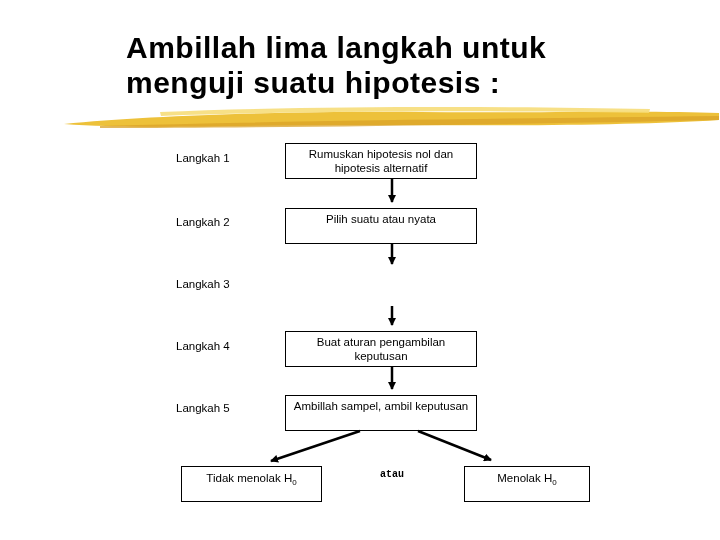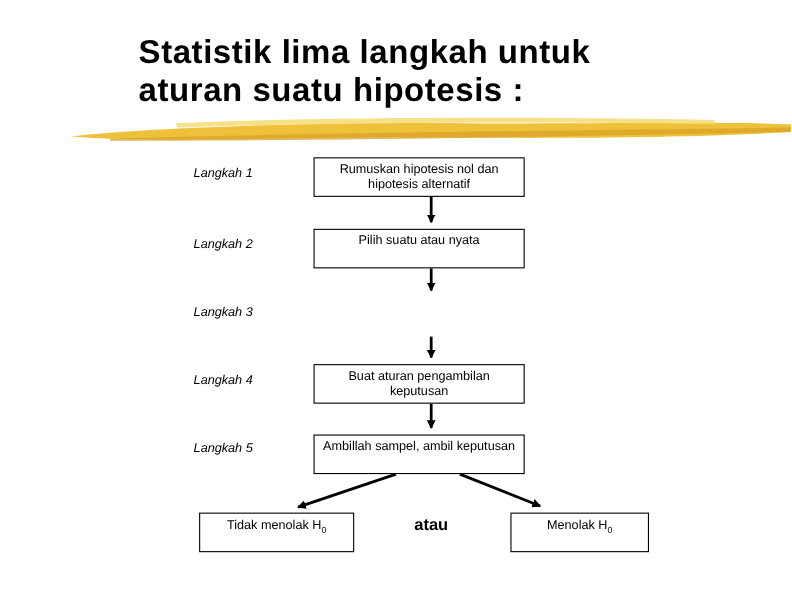--- a/index.html
+++ b/index.html
@@ -23,21 +23,20 @@
   }
   .hl-svg{position:absolute;left:0;top:98px;}
   .step-label{
     position:absolute;
     left:176px;
     width:90px;
     font-size:11.5px;
     line-height:13px;
     color:#000;
     white-space:nowrap;
-    font-style:italic;
   }
   .flow-box{
     position:absolute;
     left:285px;
     width:192px;
     height:36px;
     background:#fff;
     border:1px solid #000;
     box-sizing:border-box;
     font-size:11.5px;
@@ -58,33 +57,34 @@
     padding-top:5px;
   }
   .outcome-box sub{font-size:8px;}
   .outcome-left{left:181px;width:141px;text-align:center;}
   .outcome-right{left:464px;width:126px;}
   .atau{
     position:absolute;
     left:371px;top:469px;
     width:42px;
     text-align:center;
-    font-size:15px;
+    font-size:10px;
     font-weight:bold;
+    font-family:Liberation Mono, monospace;
   }
   .arrows{position:absolute;left:0;top:0;pointer-events:none;}
 </style>
 </head>
 <body>
 
 <div class="slide">
 
   <div class="title">
-    <div>Statistik lima langkah untuk</div>
-    <div>aturan suatu hipotesis :</div>
+    <div>Ambillah lima langkah untuk</div>
+    <div>menguji suatu hipotesis :</div>
   </div>
 
   <svg class="hl-svg" width="720" height="40" aria-hidden="true">
     <path d="M64 26 C150 17 300 13 420 14 C540 15 650 12 719 15 L719 22 C640 27 520 28 400 27 C260 26 140 32 64 26 Z" fill="#EDC13A"></path>
     <path d="M160 14 C300 8 500 8 650 11 L649 15 C500 12 300 13 161 18 Z" fill="#F6DA72" opacity="0.85"></path>
     <path d="M100 28 C280 23 480 21 719 18 L719 22 C480 27 260 30 100 30 Z" fill="#D9A228" opacity="0.75"></path>
   </svg>
 
   <div class="step-label" style="top:152px">Langkah 1</div>
   <div class="step-label" style="top:216px">Langkah 2</div>

